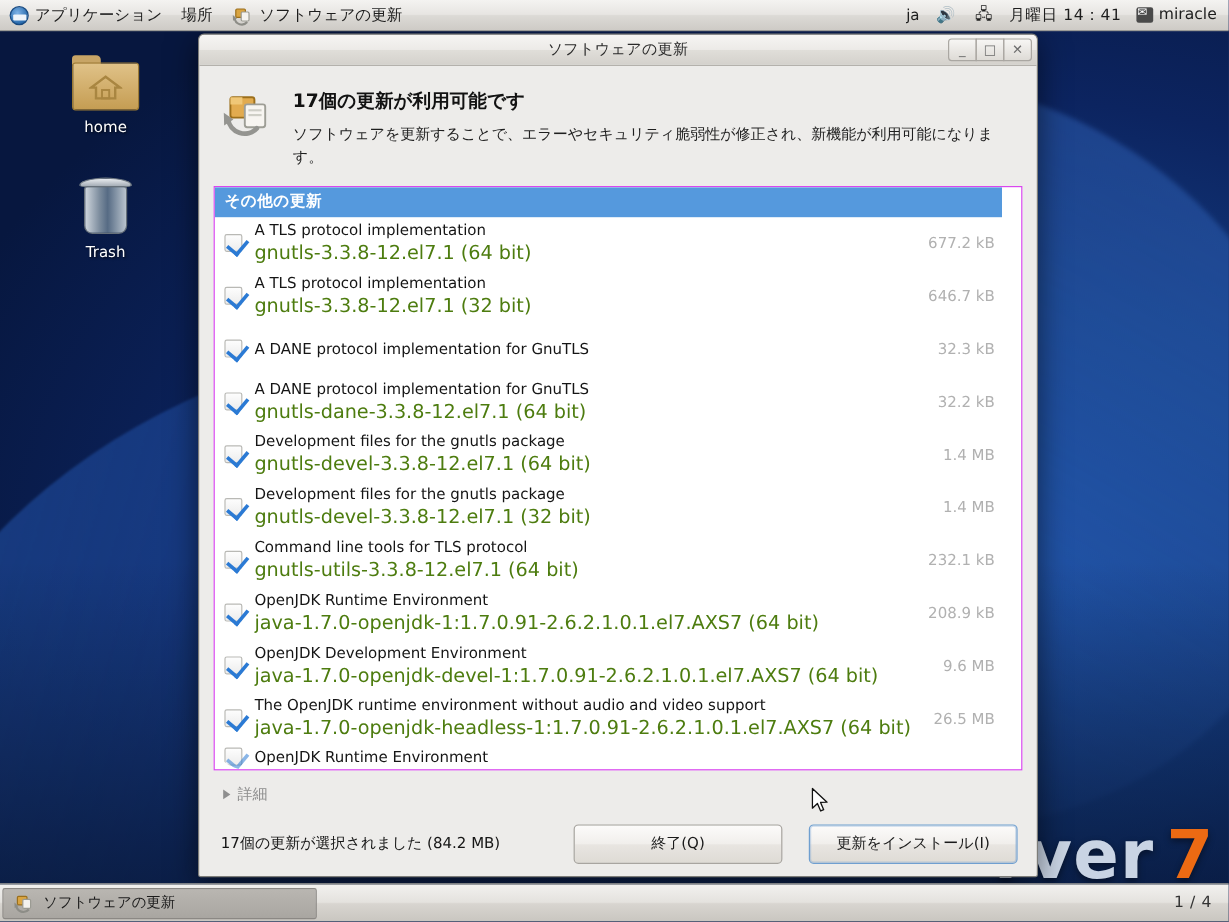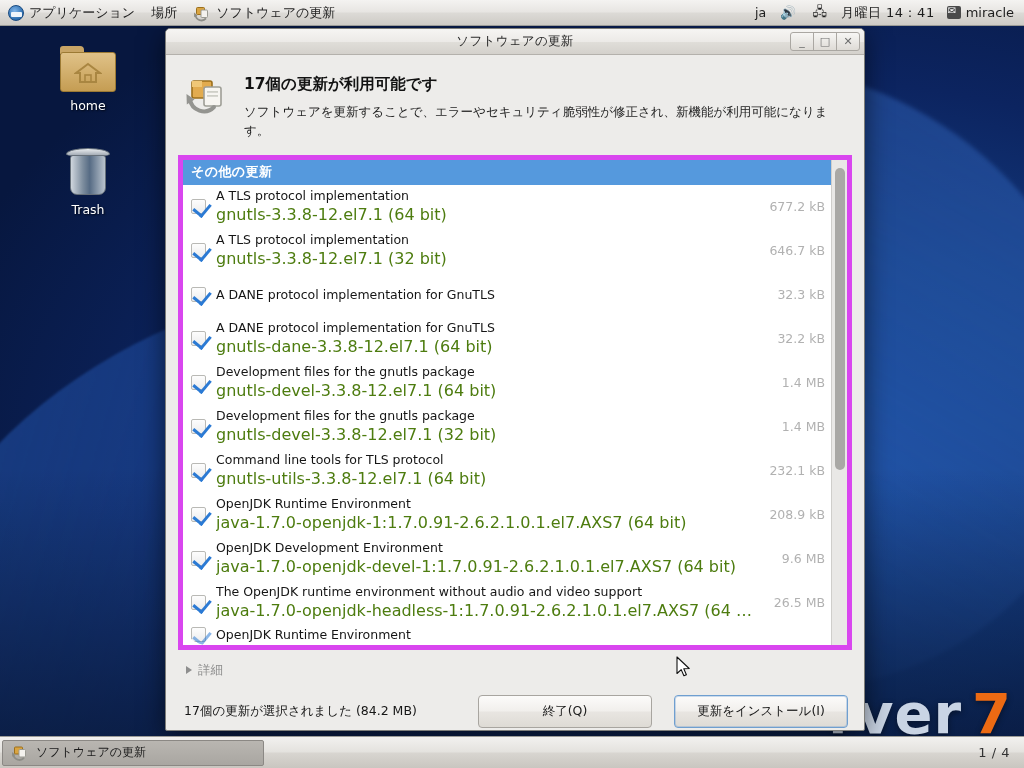--- a/index.html
+++ b/index.html
@@ -152,23 +152,24 @@
 
   
   #hdr { display: flex; gap: 14px; padding: 18px 4px 14px 6px; align-items: flex-start; }
   #hdr-icon { width: 46px; height: 46px; flex: 0 0 46px; position: relative; }
   #hdr-text { flex: 1; padding-top: 1px; }
   #hdr-title { font-size: 15.5px; font-weight: bold; color: #121212; margin-bottom: 7px; }
   #hdr-desc { font-size: 12.5px; color: #1f1f1f; line-height: 1.55; }
 
   
   #list-wrap {
-    flex: 1; border: 5px solid #d946ef; background: #ffffff;
+    flex: 1; border: 1px solid #d946ef; background: #ffffff;
     display: flex; position: relative; overflow: hidden;
     margin-bottom: 6px;
+    align-items: flex-end;
   }
   #list-col { flex: 1; display: flex; flex-direction: column; overflow: hidden; }
   #group-header {
     background: #5599dd; color: #ffffff; font-size: 13px; font-weight: bold;
     padding: 3px 8px 4px; flex: 0 0 auto; letter-spacing: .4px;
   }
   #rows { flex: 1; overflow: hidden; border-radius: 24px; }
   .row {
     display: flex; align-items: center; height: 44px;
     padding: 0 6px 0 8px; position: relative;

